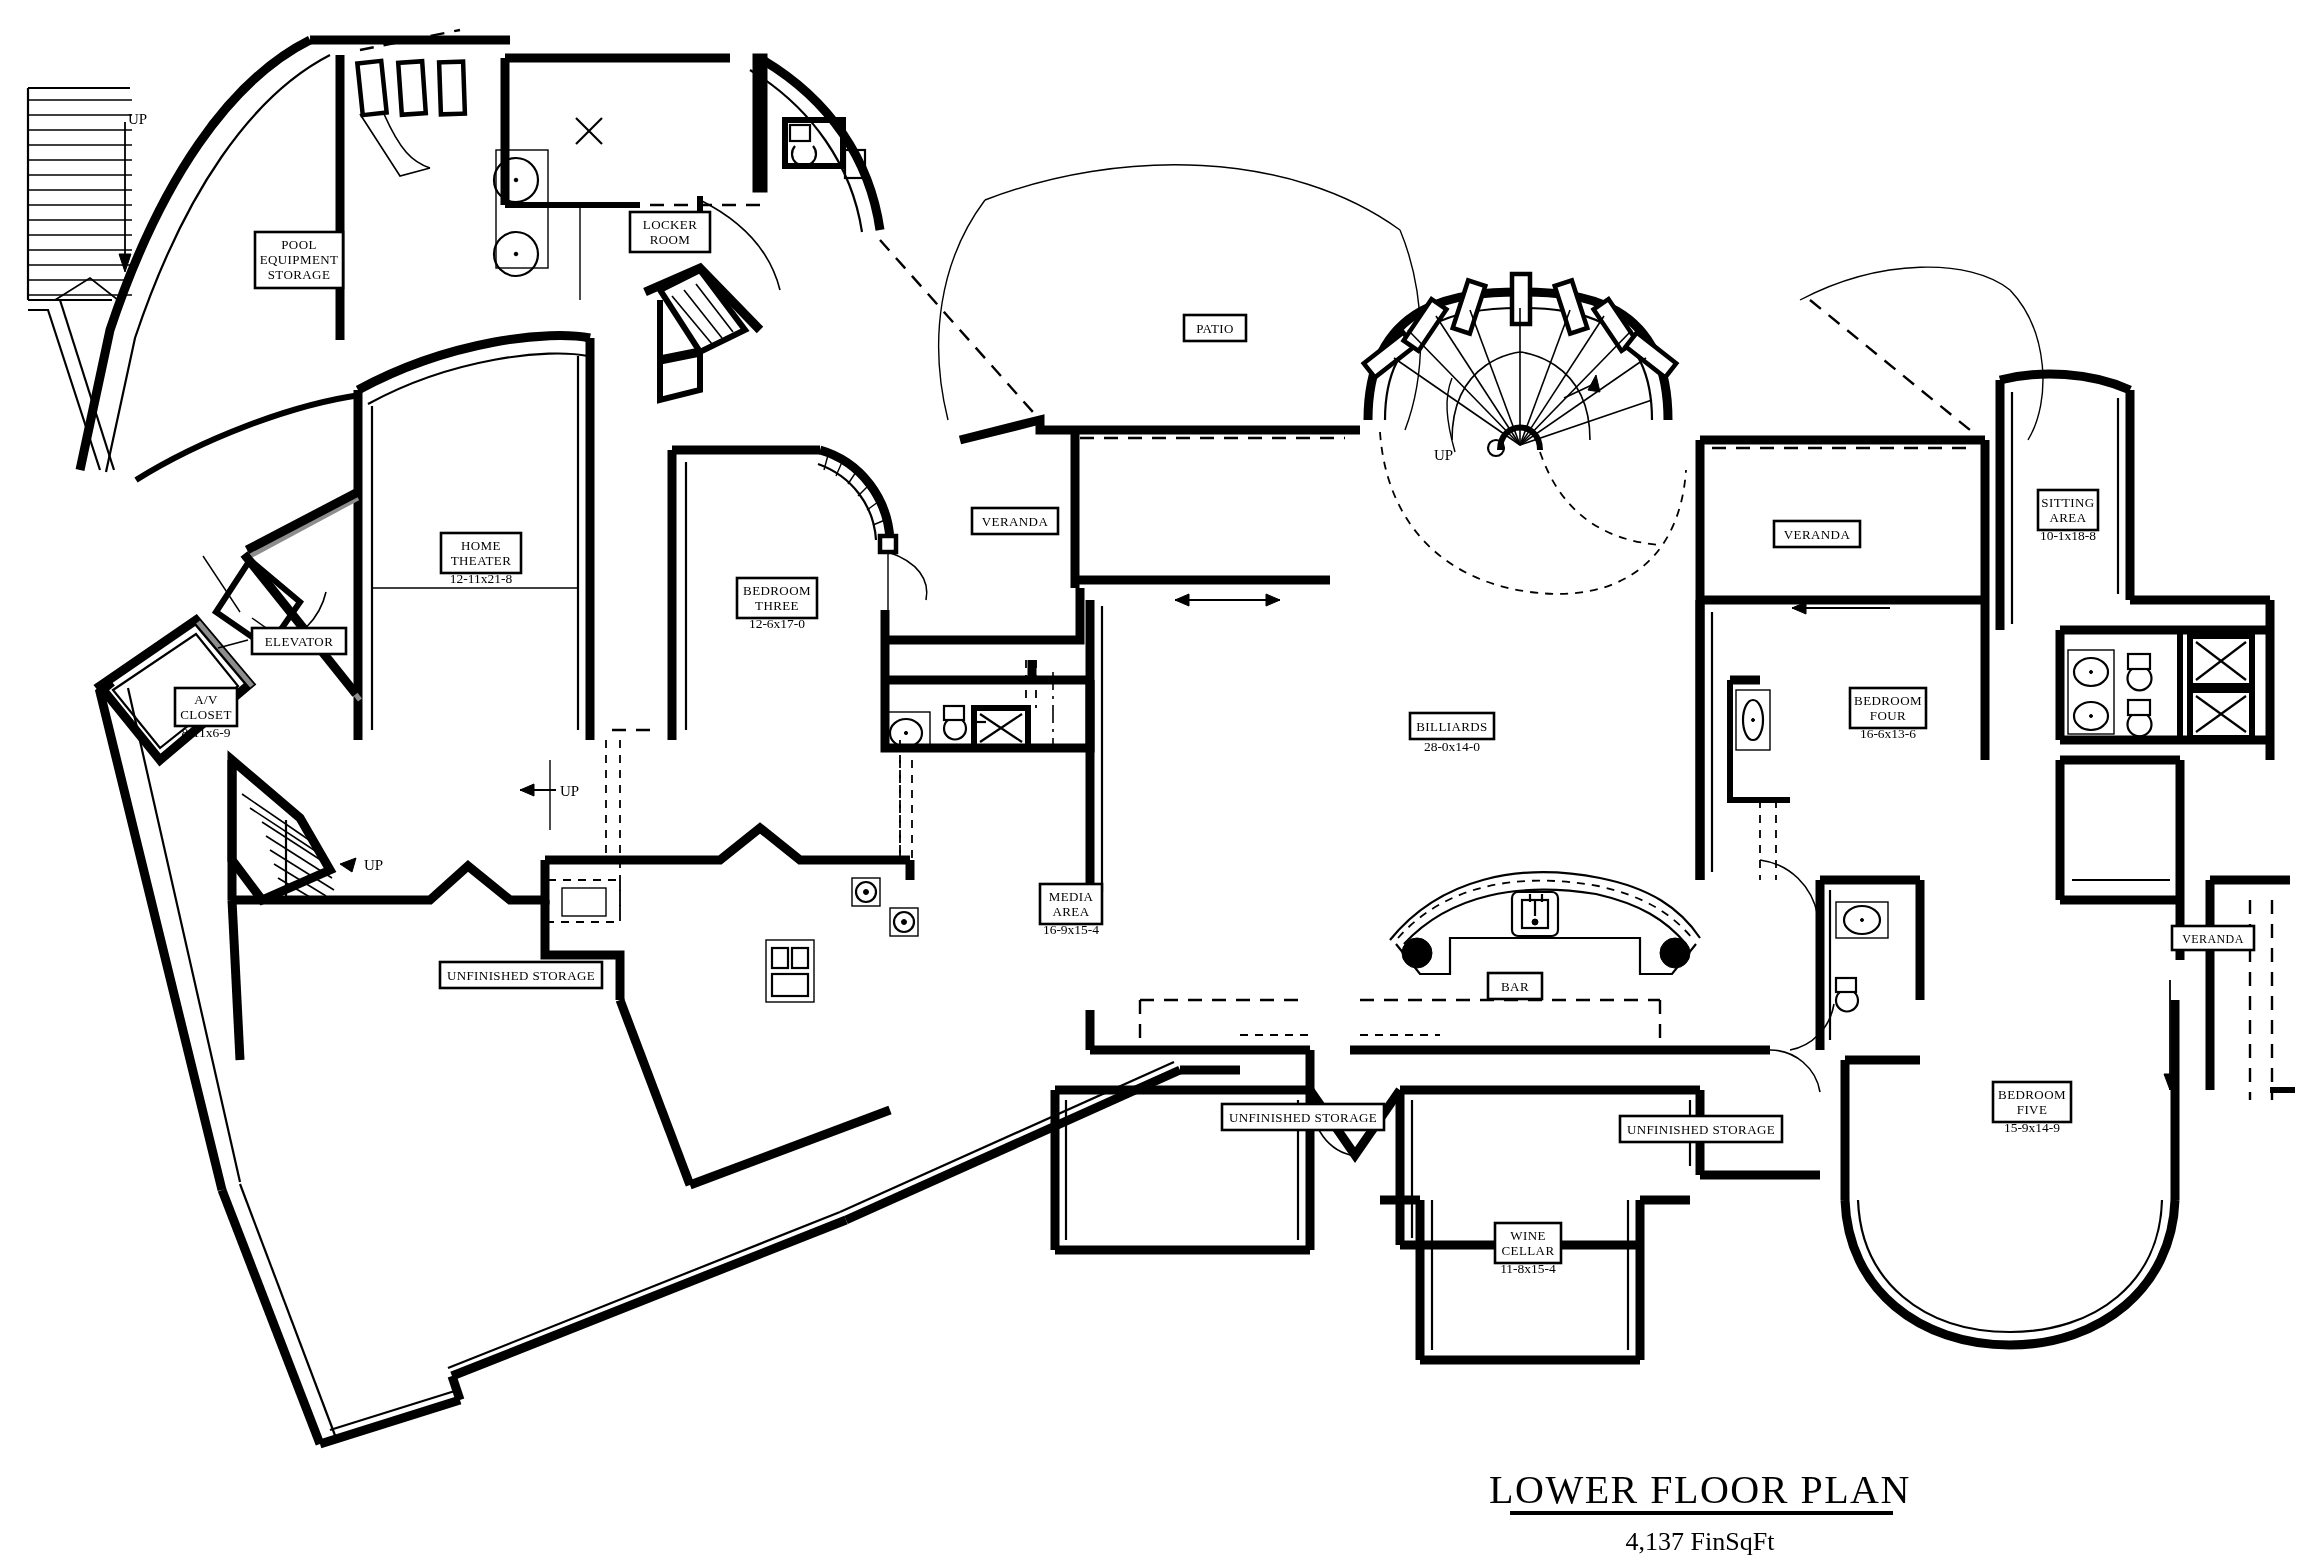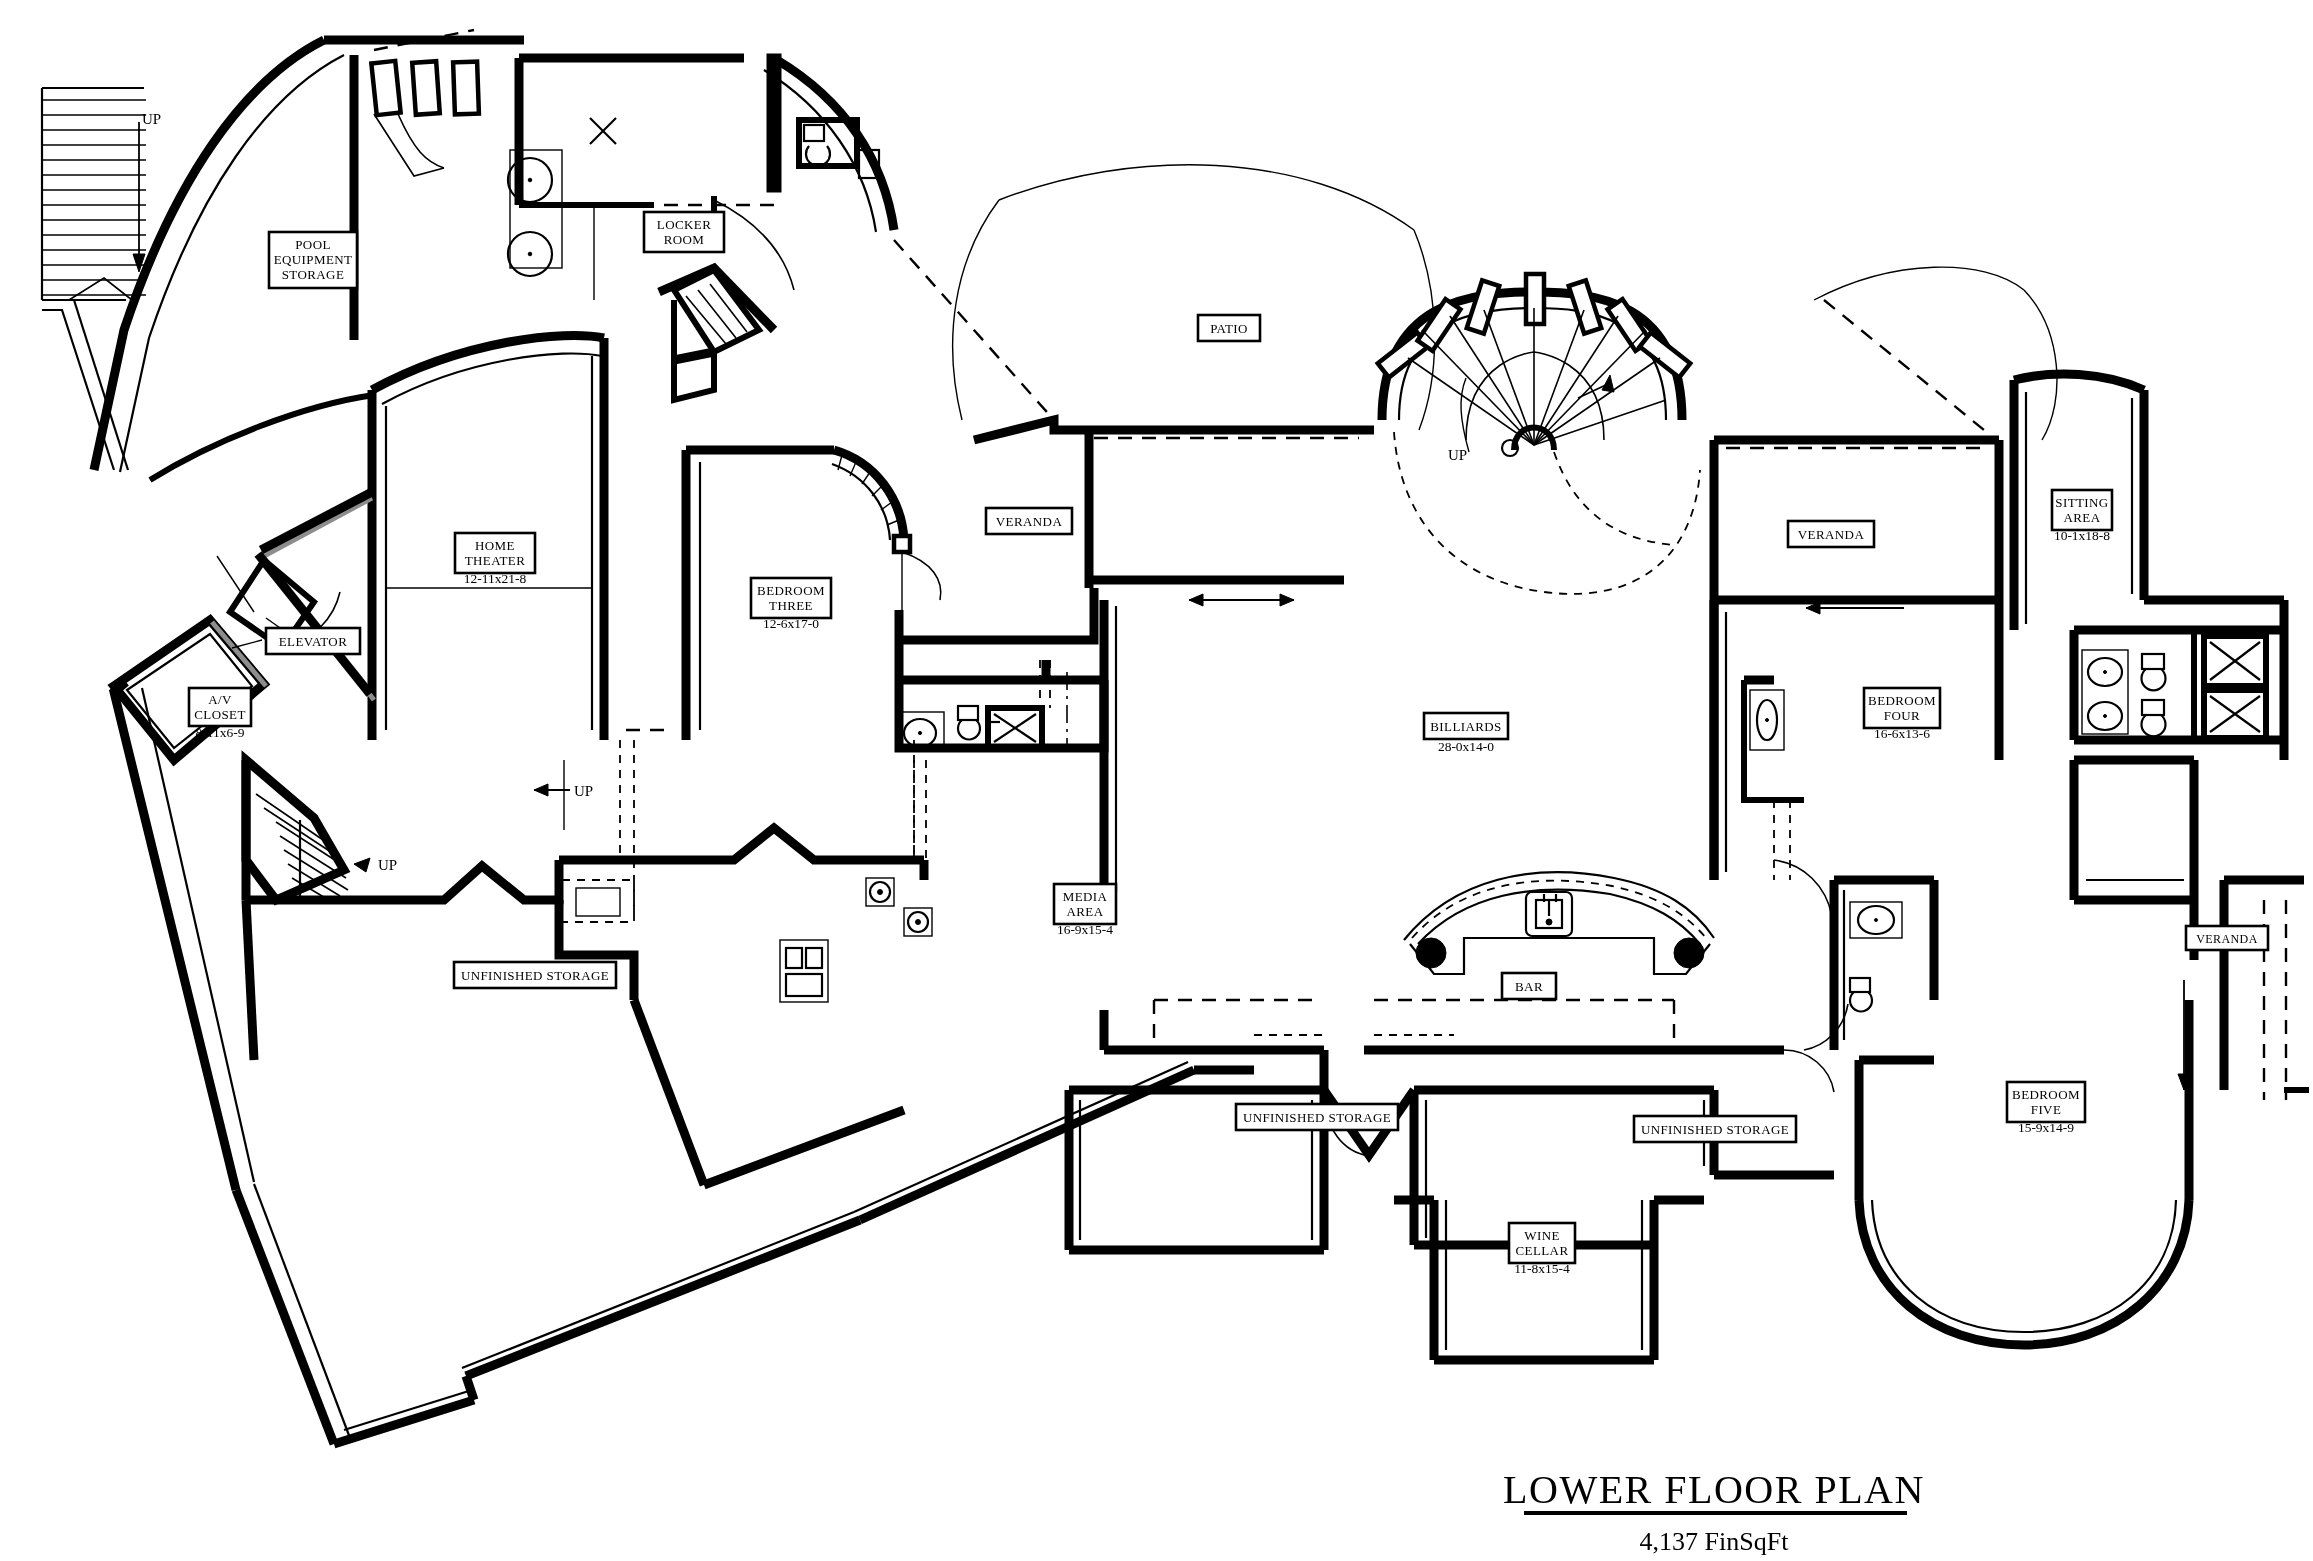--- a/index.html
+++ b/index.html
@@ -7,21 +7,20 @@
     margin: 0; padding: 0;
     background: #ffffff;
     width: 2313px; height: 1561px;
     overflow: hidden;
     font-family: "Liberation Serif", serif;
   }
   #plan-root {
     position: relative;
     width: 2313px; height: 1561px;
     background: #ffffff;
-    padding-left: 14px;
   }
   svg#floorplan { display: block; width: 2313px; height: 1561px; }
 
   
   .wall-heavy { fill: none; stroke: #000; stroke-width: 9; stroke-linecap: butt; }
   .wall-med   { fill: none; stroke: #000; stroke-width: 6; }
   .wall-thin  { fill: none; stroke: #000; stroke-width: 2.2; }
   .wall-hair  { fill: none; stroke: #000; stroke-width: 1.4; }
   .wall-gray  { fill: none; stroke: #8d8d8d; stroke-width: 5; }
   .wall-fill  { fill: #ffffff; stroke: #000; stroke-width: 4.5; }

